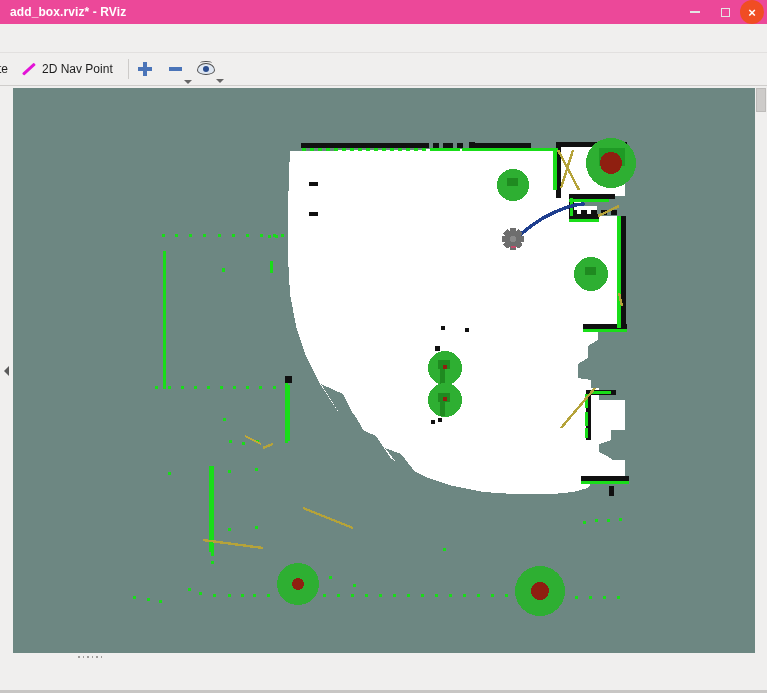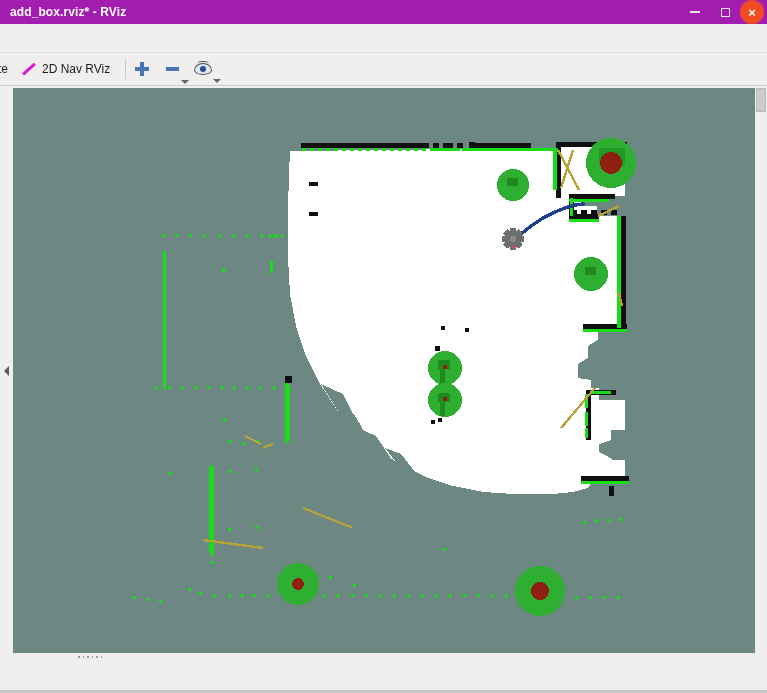--- a/index.html
+++ b/index.html
@@ -6,21 +6,21 @@
   html, body {
     width: 767px; height: 693px;
     overflow: hidden;
     font-family: "Liberation Sans", sans-serif;
     background: #f0efee;
   }
 
   
   .titlebar {
     position: absolute; left: 0; top: 0; width: 767px; height: 24px;
-    background: #a21caf;
+    background: #ec4899;
     display: flex; align-items: center;
   }
   .title-text {
     color: #ffffff; font-size: 12px; font-weight: bold;
     margin-left: 10px; letter-spacing: 0.1px;
     white-space: nowrap;
   }
   .win-controls {
     position: absolute; right: 0; top: 0; height: 24px;
     display: flex; align-items: center;
@@ -196,21 +196,21 @@
 <div class="menustrip"></div>
 
 <div class="toolbar">
 
   <div class="tool-item clipped">
     <span>te</span>
   </div>
 
   <div class="tool-item">
     <span class="icon-navgoal"></span>
-    <span>2D Nav RViz</span>
+    <span>2D Nav Point</span>
   </div>
 
 
   <div class="tool-sep"></div>
 
   <div class="zoom-group">
     <span class="icon-plus"></span>
     <span class="dd-wrap">
       <span class="icon-minus"></span>
       <span class="dd-arrow"></span>

